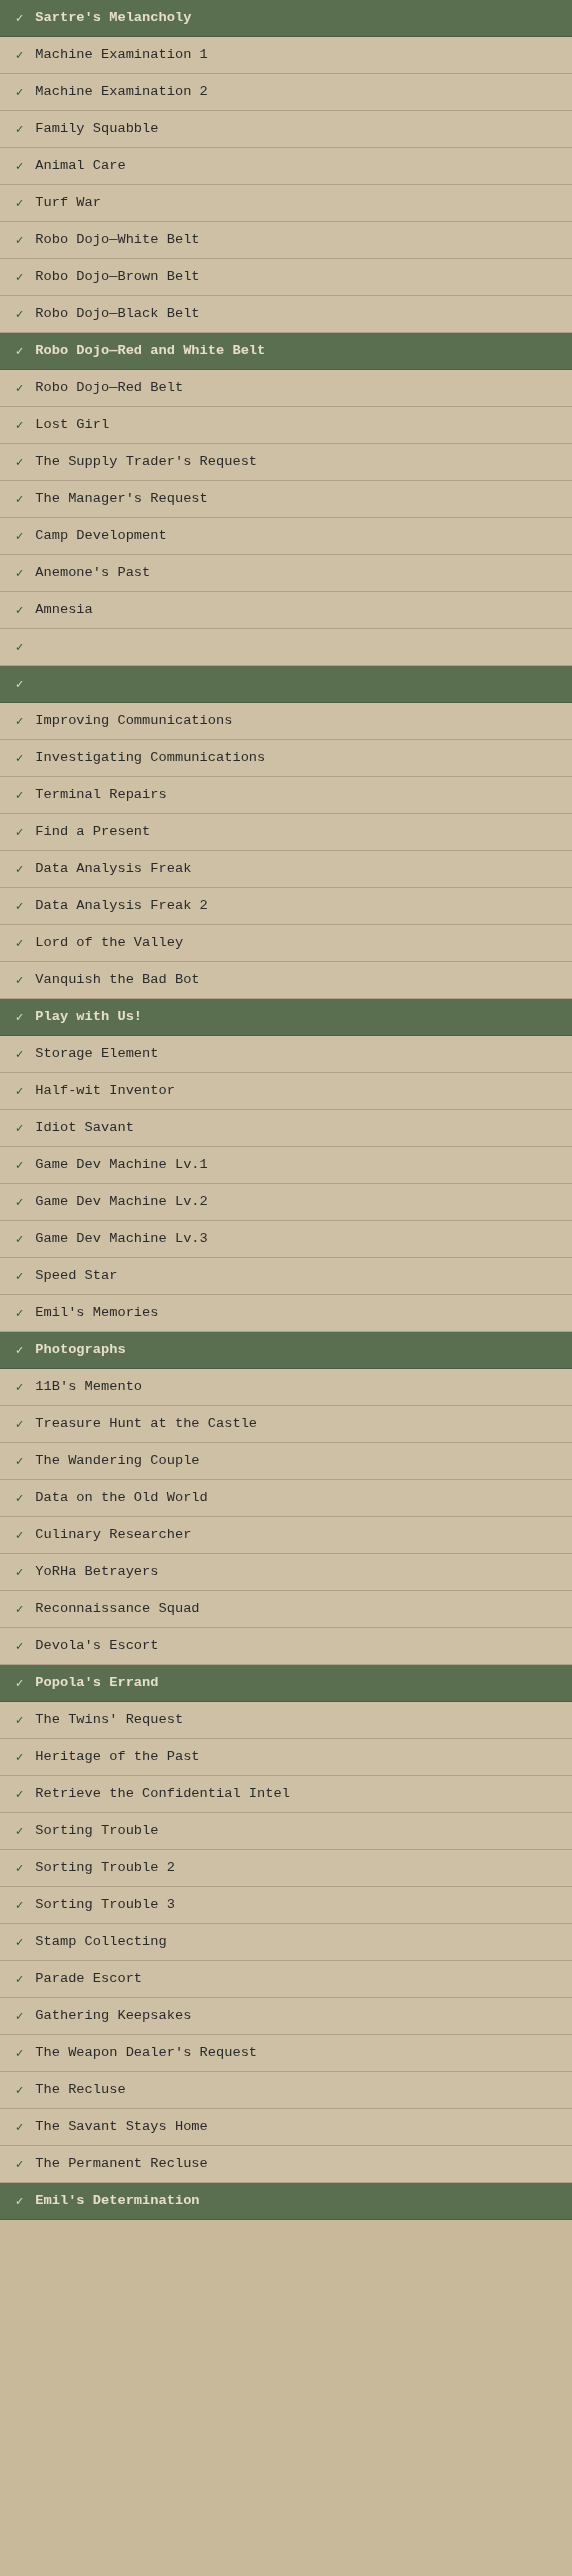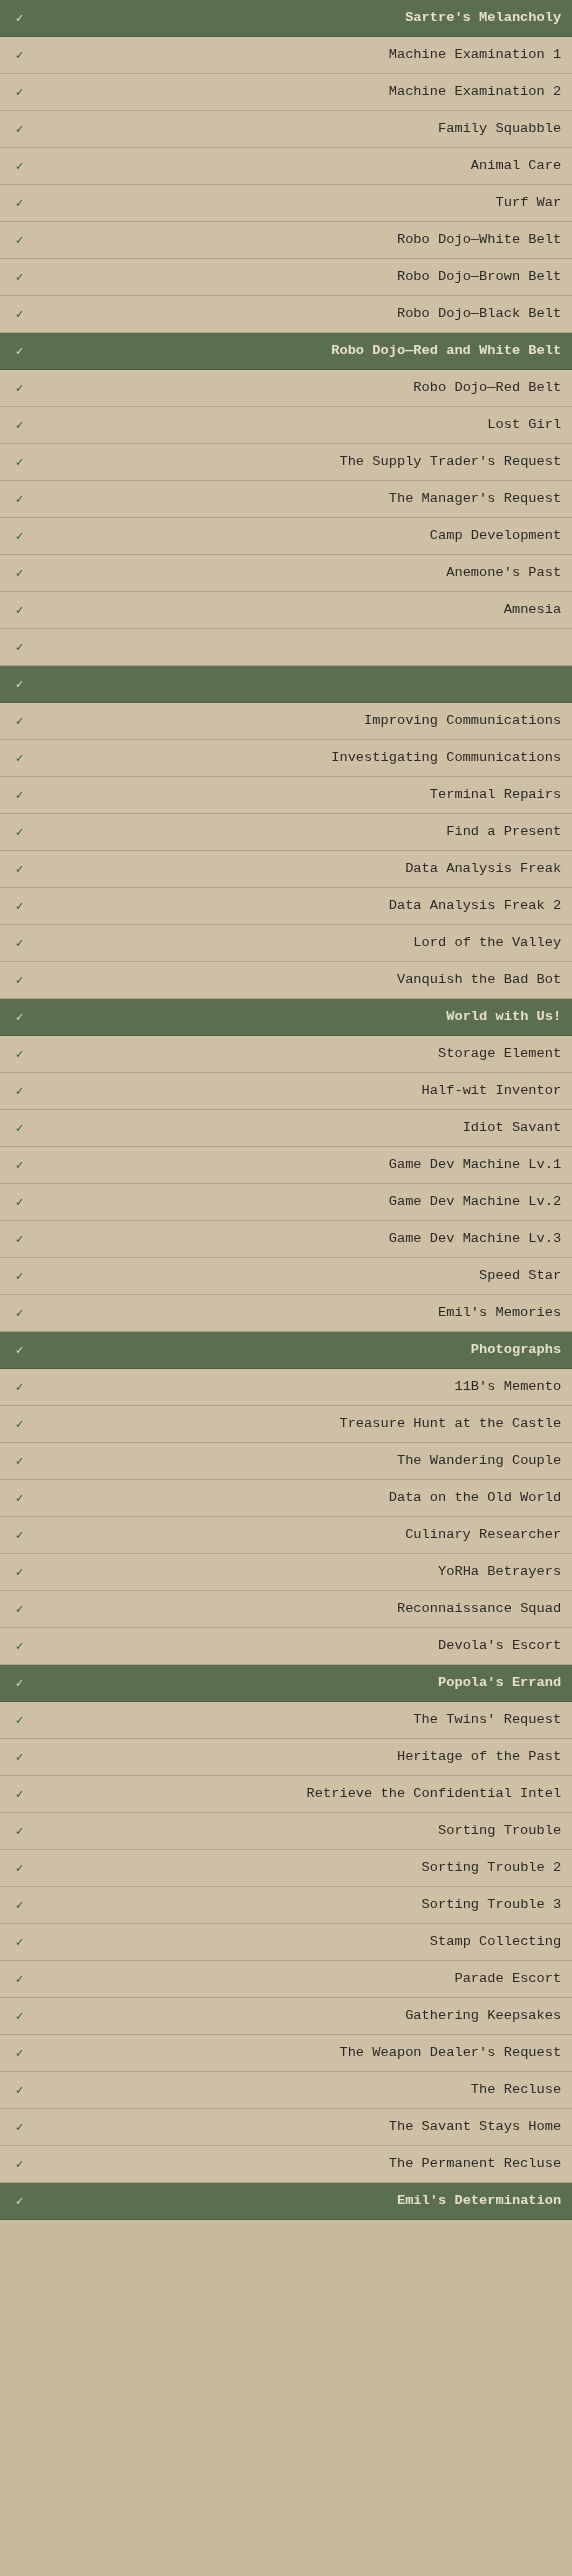--- a/index.html
+++ b/index.html
@@ -48,21 +48,20 @@
       font-size: 12.8px;
     }
 
     .category-header .check-icon {
       color: #c8e8b8;
     }
 
     .quest-label {
       flex: 1;
       line-height: 1.3;
-      text-align: right;
     }
   </style>
 </head>
 <body>
 
 <div class="quest-list">
 <div class="quest-item category-header">
       <span class="check-icon">✓</span>
       <span class="quest-label">Sartre's Melancholy</span>
     </div>
@@ -163,21 +162,21 @@
     <div class="quest-item">
       <span class="check-icon">✓</span>
       <span class="quest-label">Lord of the Valley</span>
     </div>
     <div class="quest-item">
       <span class="check-icon">✓</span>
       <span class="quest-label">Vanquish the Bad Bot</span>
     </div>
     <div class="quest-item category-header">
       <span class="check-icon">✓</span>
-      <span class="quest-label">World with Us!</span>
+      <span class="quest-label">Play with Us!</span>
     </div>
     <div class="quest-item">
       <span class="check-icon">✓</span>
       <span class="quest-label">Storage Element</span>
     </div>
     <div class="quest-item">
       <span class="check-icon">✓</span>
       <span class="quest-label">Half-wit Inventor</span>
     </div>
     <div class="quest-item">

